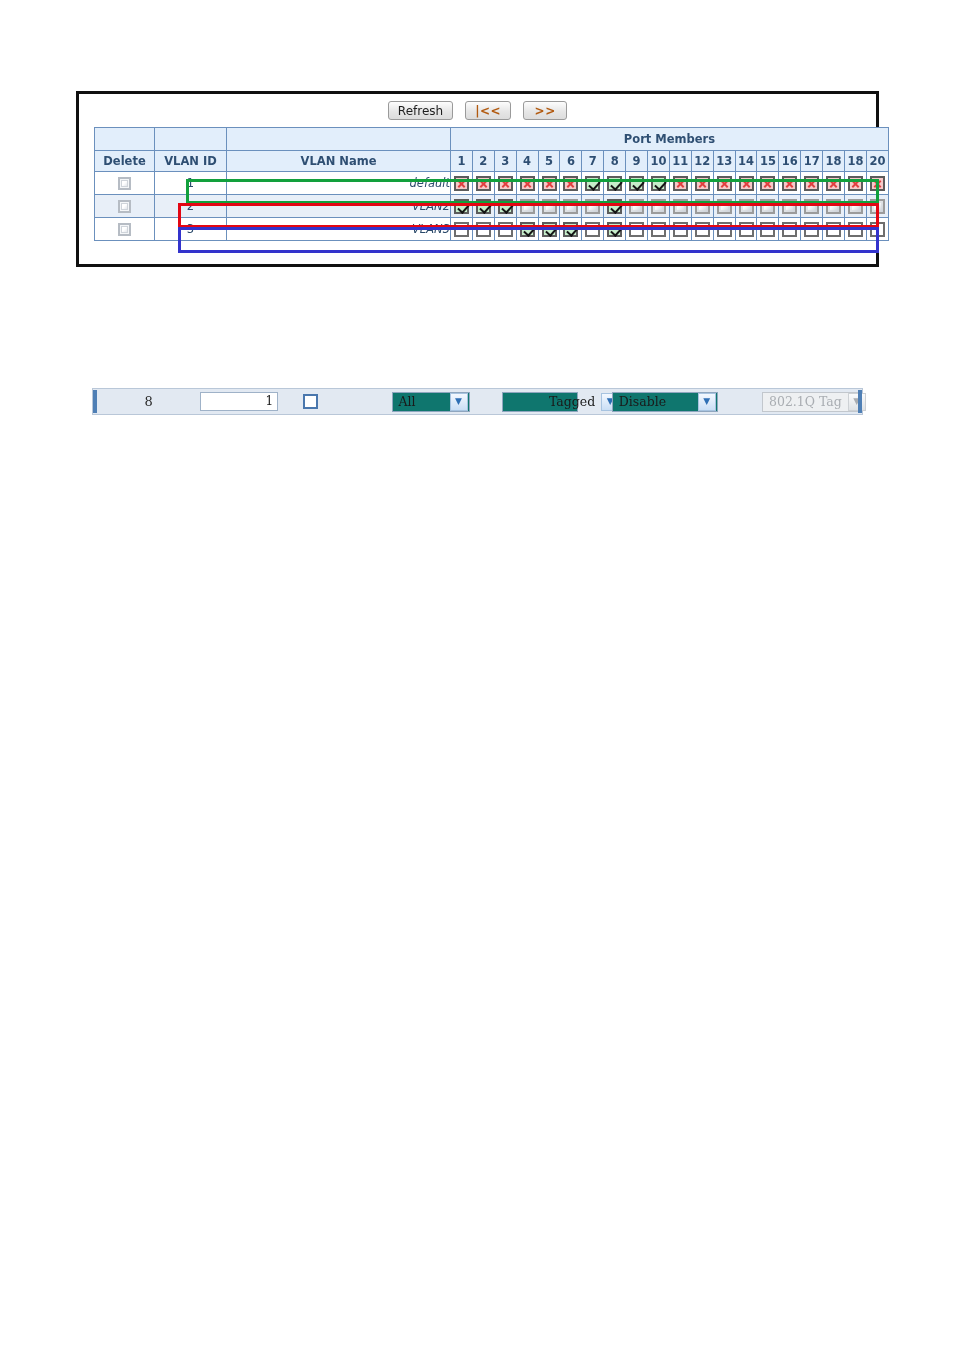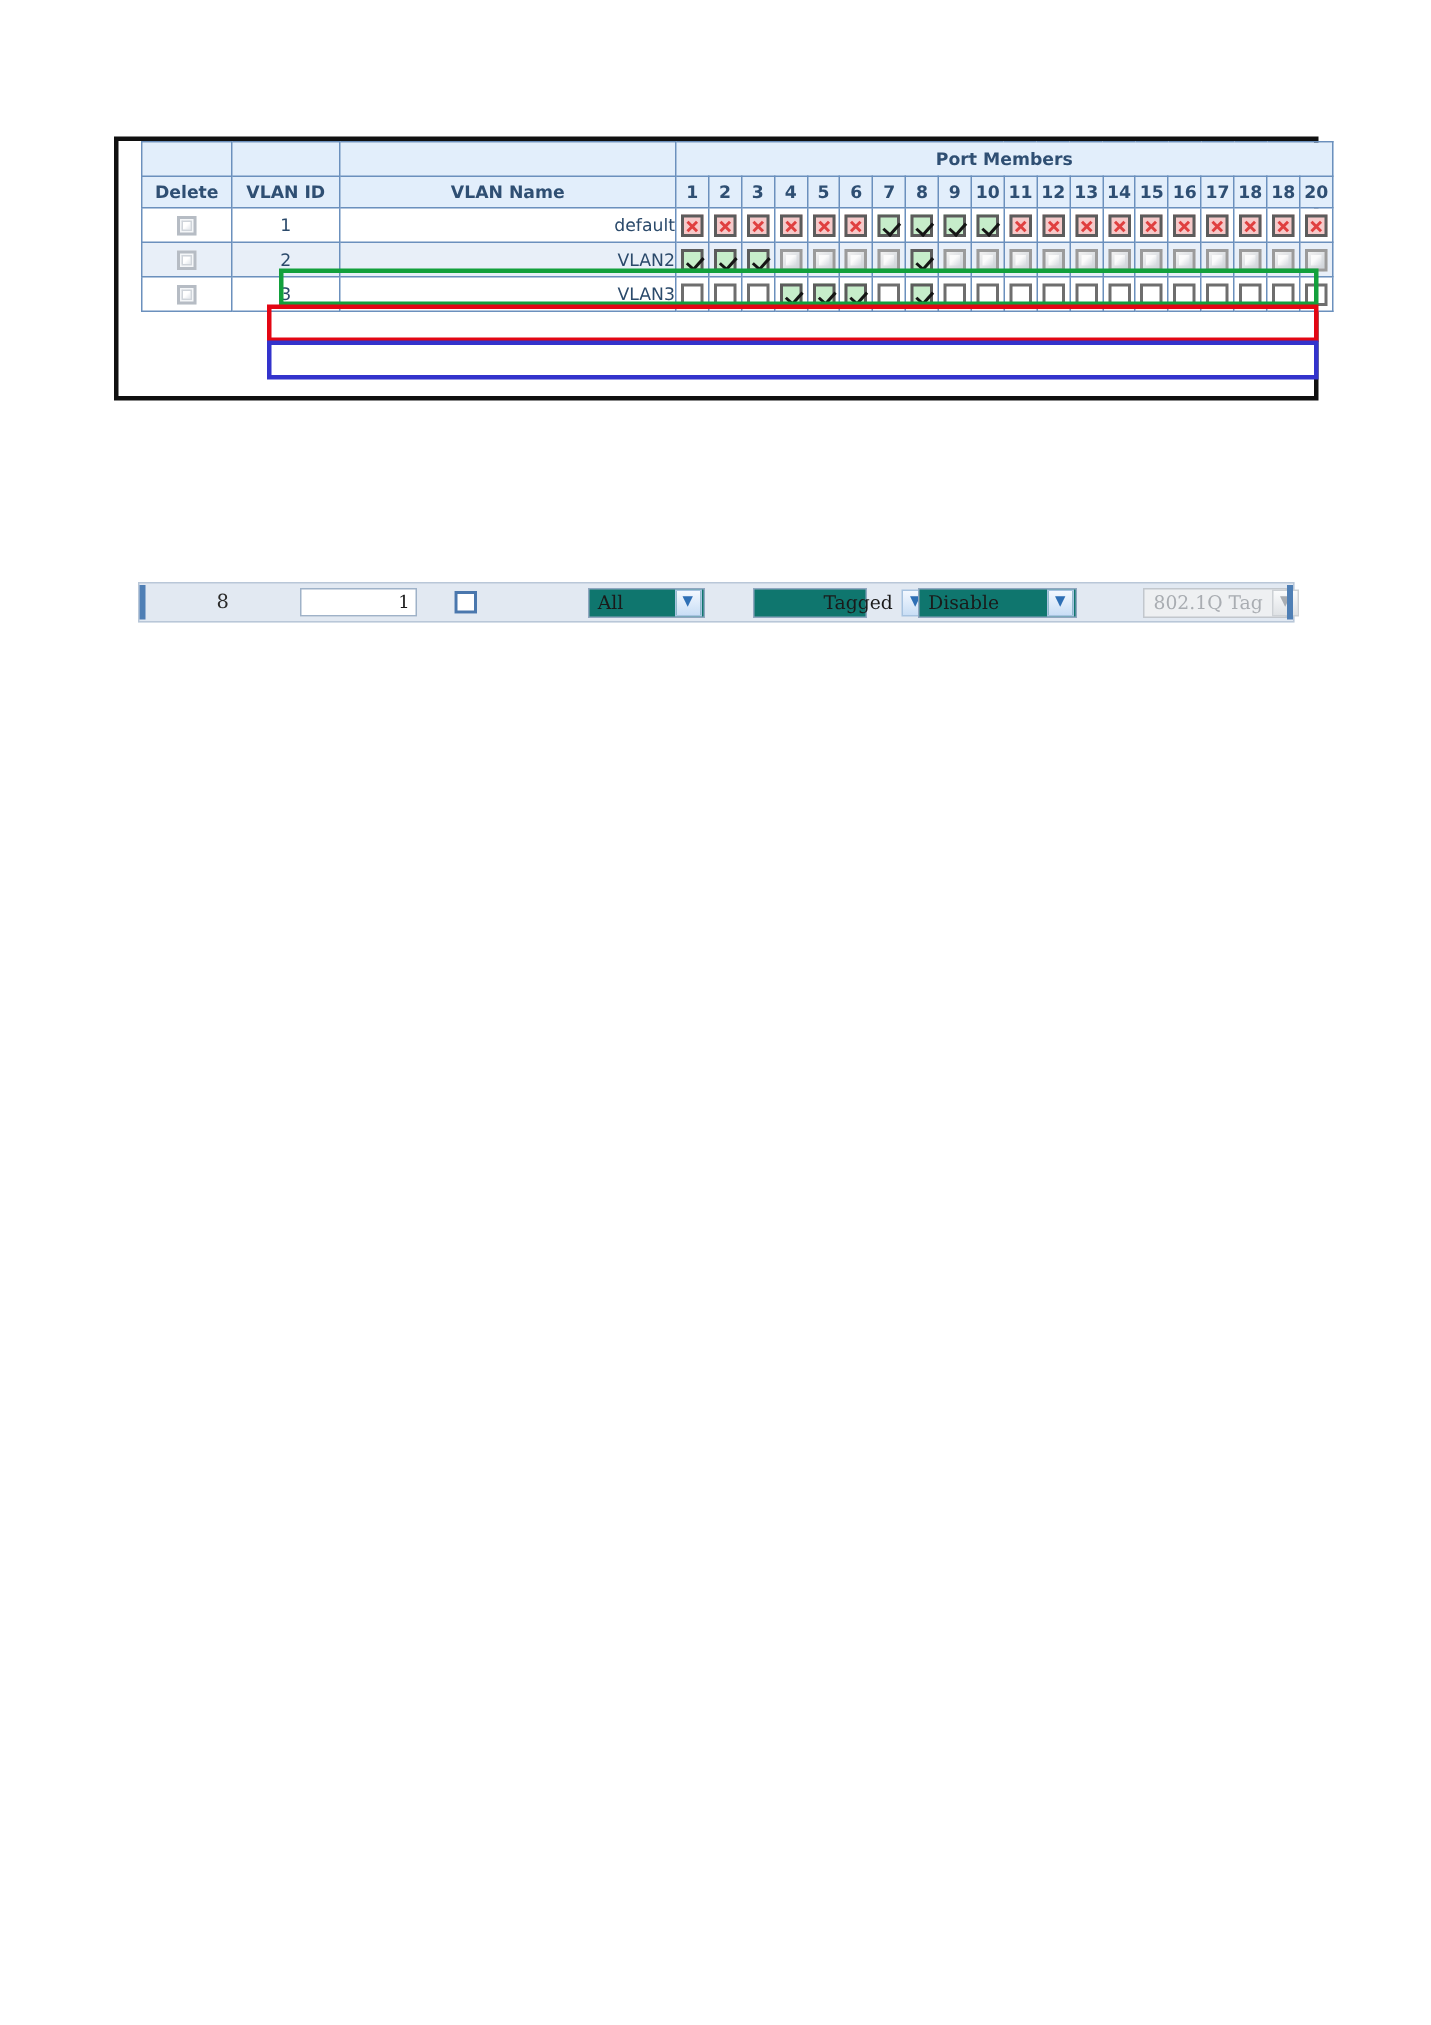--- a/index.html
+++ b/index.html
@@ -84,21 +84,21 @@
   th.c-port   { width: 21.4px; font-size: 11px; }
 
   tbody td {
     height: 23px;
     background: #ffffff;
   }
   tbody tr.alt td { background: #e8eff8; }
 
   td.delete-cell { text-align: center; vertical-align: middle; }
   td.vid-cell    { text-align: center; font-size: 12px; color: #1a1a1a; }
-  td.name-cell   { text-align: right; padding-right: 3px; font-size: 12px; color: #1a1a1a; }
+  td.name-cell   { text-align: right; padding-right: 3px; font-size: 12px; color: #1a1a1a; font-style: italic; }
   td.port-cell   { text-align: center; vertical-align: middle; line-height: 0; }
 
   
   .cb {
     display: inline-block;
     width: 15px;
     height: 15px;
     box-sizing: border-box;
     border: 2px solid #6e6e6e;
     background: #ffffff;
@@ -270,20 +270,25 @@
   .sp-a { width: 66px; }
   .sp-b { width: 44px; }
   .sp-c { width: 46px; }
   .sp-d { width: 60px; }
 </style>
 </head>
 <body>
 
 <div id="vlan-panel">
 
+  <div class="btn-bar">
+    <span class="btn">Refresh</span>
+    <span class="btn nav">|&lt;&lt;</span>
+    <span class="btn nav">&gt;&gt;</span>
+  </div>
 
   <table class="vlan">
     <thead>
       <tr class="hdr-blank">
         <th class="c-delete"></th>
         <th class="c-vid"></th>
         <th class="c-name"></th>
         <th colspan="20">Port Members</th>
       </tr>
       <tr class="hdr-row2">

